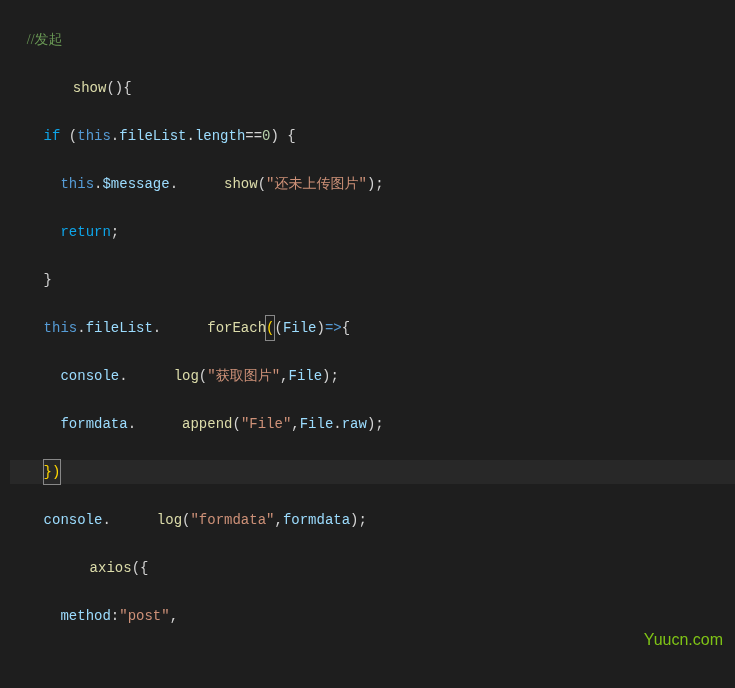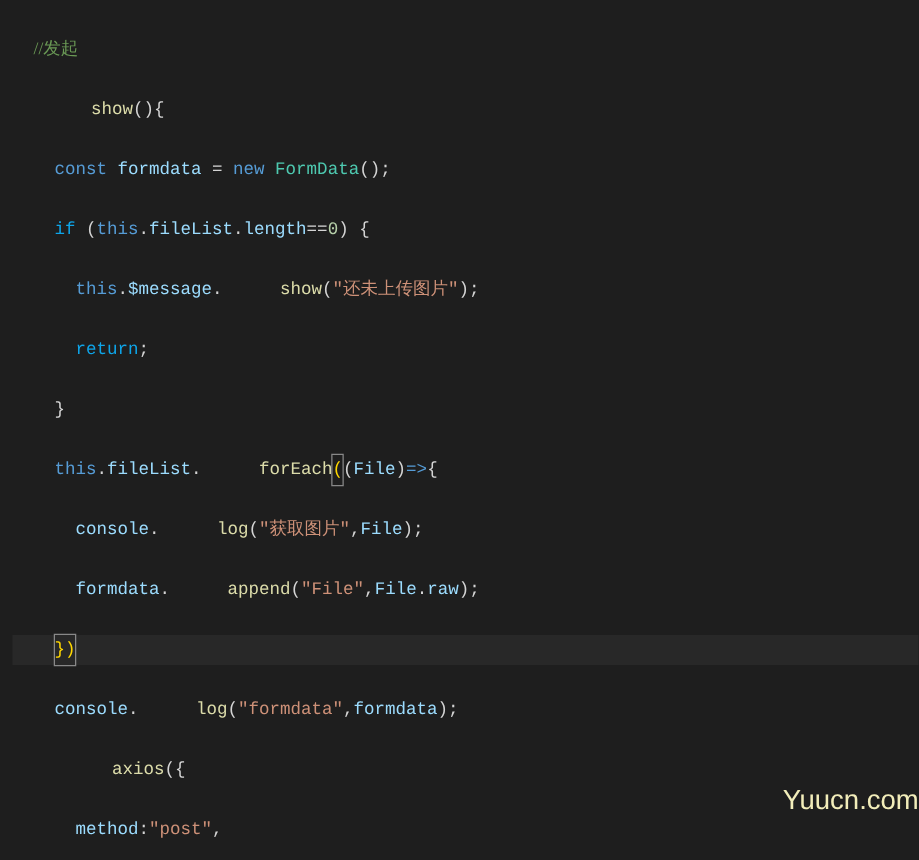--- a/index.html
+++ b/index.html
@@ -32,36 +32,35 @@
   .t-var     { color: #9cdcfe; }
   .t-func    { color: #dcdcaa; margin-left: 46px; }
   .t-class   { color: #4ec9b0; }
   .t-string  { color: #ce9178; }
   .t-num     { color: #b5cea8; }
   .t-plain   { color: #d4d4d4; }
   .t-paren-y { color: #ffd700; }
   .t-dot     { color: #d4d4d4; }
   .watermark {
     position: absolute;
-    right: 0;
+    right: 12px;
     bottom: 36px;
-    color: #fef9c3;
+    color: #84cc16;
     font-family: Arial, sans-serif;
-    font-size: 22px;
+    font-size: 16px;
     font-weight: 500;
     opacity: 0.95;
   }
 </style>
 </head>
 <body>
 
 <div class="editor">
 <div class="line"><span class="t-plain">  </span><span class="t-comment">//发起</span></div>
 <div class="line"><span class="t-plain">  </span><span class="t-func">show</span><span class="t-plain">()</span><span class="t-plain">{</span></div>
-<div class="line"><span class="t-plain">    </span><span class="t-storage">const</span><span class="t-plain"> </span><span class="t-var">formdata</span><span class="t-plain"> = </span><span class="t-storage">new</span><span class="t-plain"> </span><span class="t-class">FormData</span><span class="t-plain">();</span></div>
 <div class="line"><span class="t-plain">    </span><span class="t-keyword">if</span><span class="t-plain"> (</span><span class="t-storage">this</span><span class="t-dot">.</span><span class="t-var">fileList</span><span class="t-dot">.</span><span class="t-var">length</span><span class="t-plain">==</span><span class="t-num">0</span><span class="t-plain">) {</span></div>
 <div class="line"><span class="t-plain">      </span><span class="t-storage">this</span><span class="t-dot">.</span><span class="t-var">$message</span><span class="t-dot">.</span><span class="t-func">show</span><span class="t-plain">(</span><span class="t-string">"还未上传图片"</span><span class="t-plain">);</span></div>
 <div class="line"><span class="t-plain">      </span><span class="t-keyword">return</span><span class="t-plain">;</span></div>
 <div class="line"><span class="t-plain">    </span><span class="t-plain">}</span></div>
 <div class="line"><span class="t-plain">    </span><span class="t-storage">this</span><span class="t-dot">.</span><span class="t-var">fileList</span><span class="t-dot">.</span><span class="t-func">forEach</span><span class="hl-box"><span class="t-paren-y">(</span></span><span class="t-plain">(</span><span class="t-var">File</span><span class="t-plain">)</span><span class="t-storage">=&gt;</span><span class="t-plain">{</span></div>
 <div class="line"><span class="t-plain">      </span><span class="t-var">console</span><span class="t-dot">.</span><span class="t-func">log</span><span class="t-plain">(</span><span class="t-string">"获取图片"</span><span class="t-plain">,</span><span class="t-var">File</span><span class="t-plain">);</span></div>
 <div class="line"><span class="t-plain">      </span><span class="t-var">formdata</span><span class="t-dot">.</span><span class="t-func">append</span><span class="t-plain">(</span><span class="t-string">"File"</span><span class="t-plain">,</span><span class="t-var">File</span><span class="t-dot">.</span><span class="t-var">raw</span><span class="t-plain">);</span></div>
 <div class="line hl"><span class="t-plain">    </span><span class="hl-box"><span class="t-paren-y">})</span></span></div>
 <div class="line"><span class="t-plain">    </span><span class="t-var">console</span><span class="t-dot">.</span><span class="t-func">log</span><span class="t-plain">(</span><span class="t-string">"formdata"</span><span class="t-plain">,</span><span class="t-var">formdata</span><span class="t-plain">);</span></div>
 <div class="line"><span class="t-plain">    </span><span class="t-func">axios</span><span class="t-plain">(</span><span class="t-plain">{</span></div>

